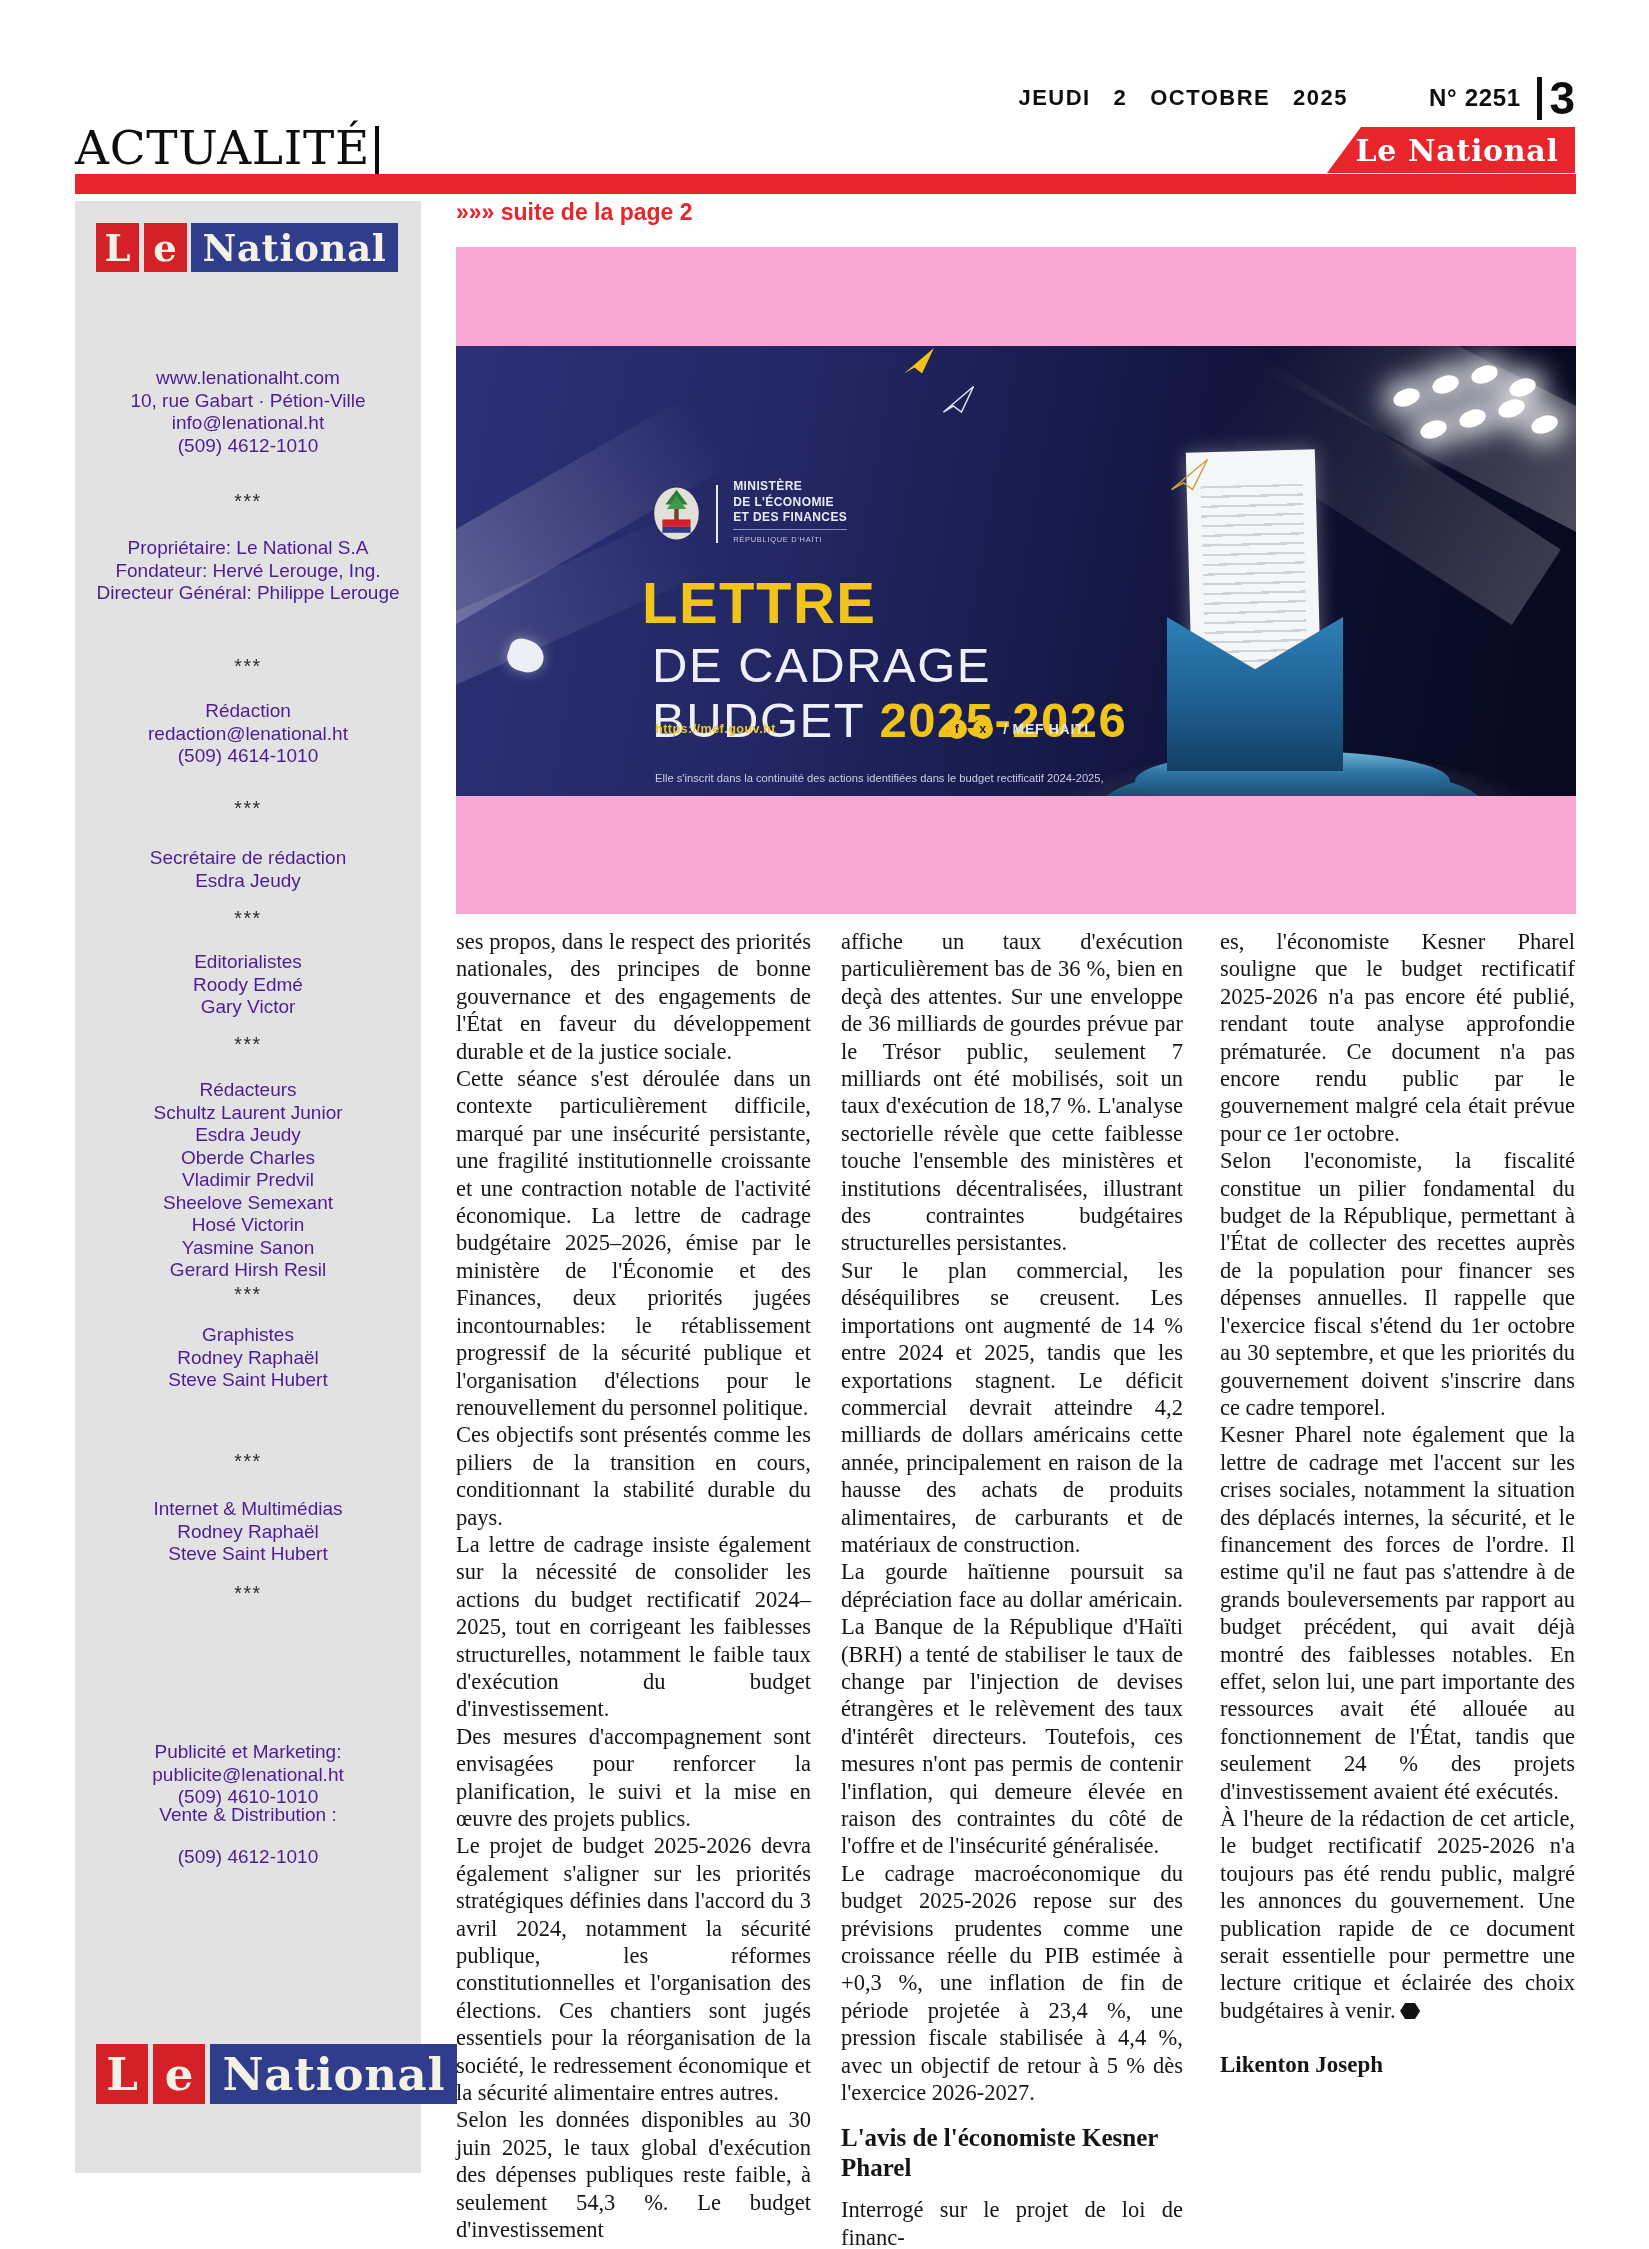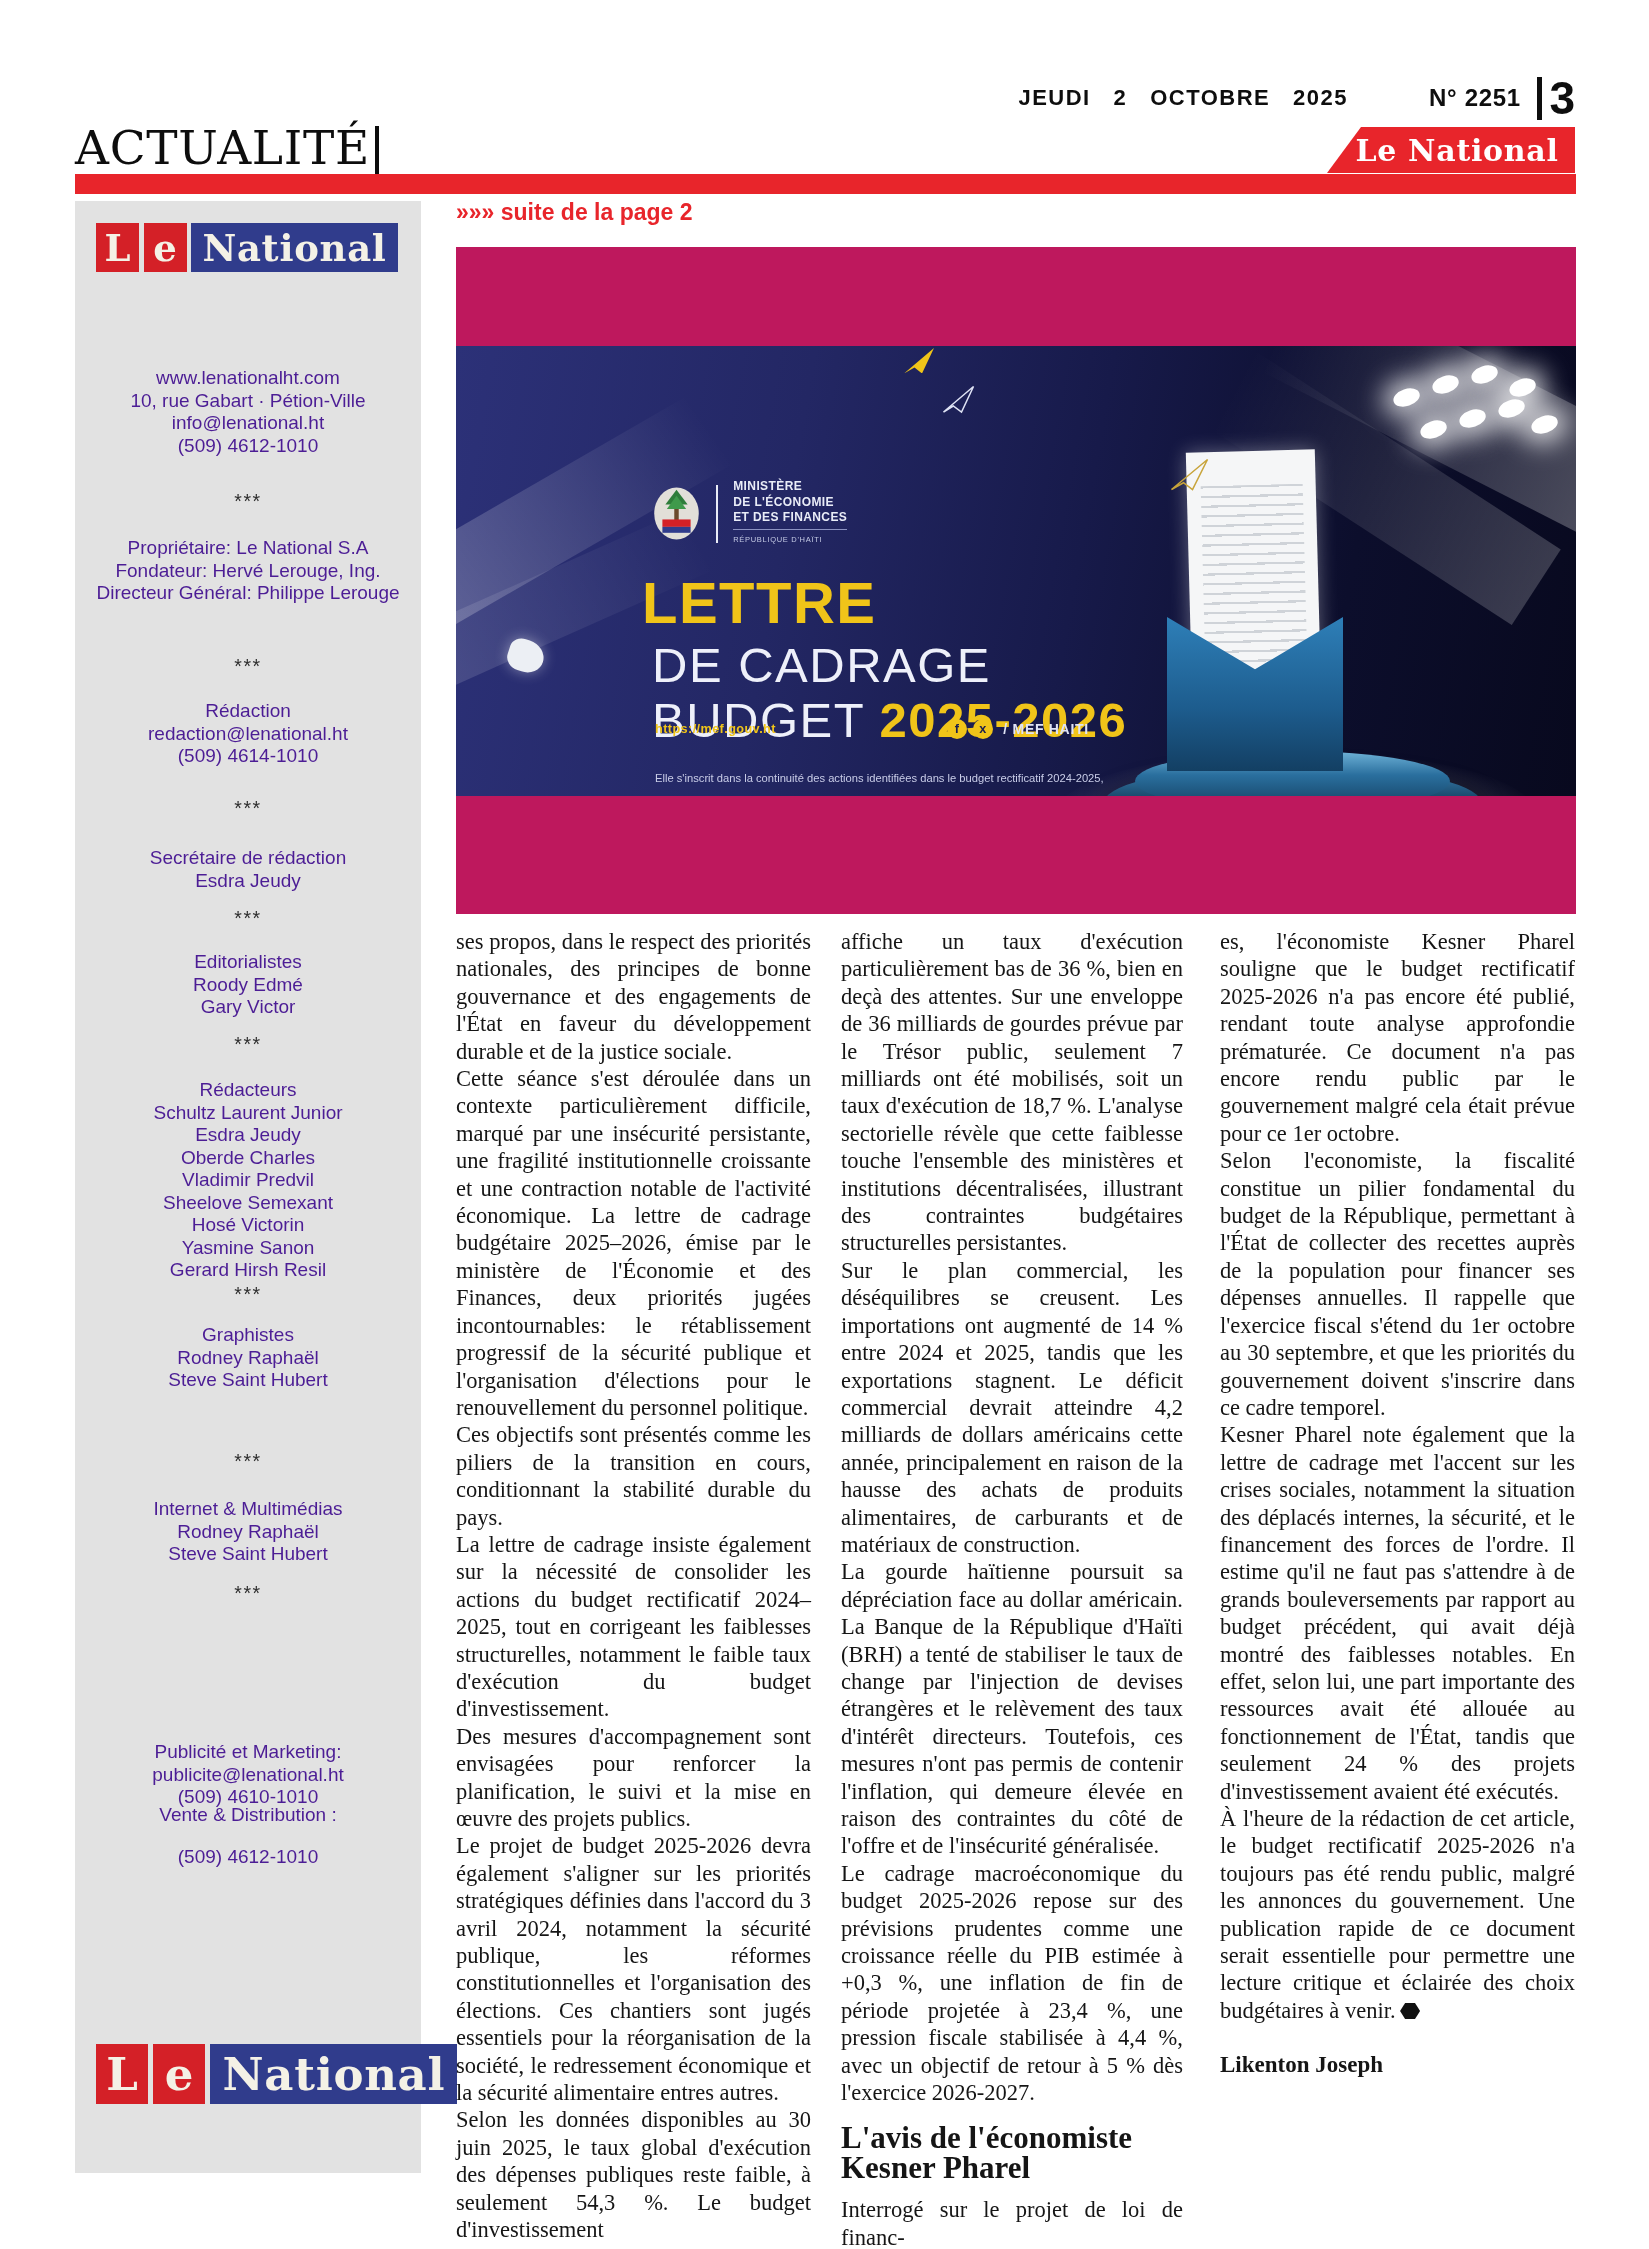--- a/index.html
+++ b/index.html
@@ -38,21 +38,21 @@
   .logo-bottom{left:21px;top:1843px;height:60px;}
   .logo-bottom .bx{font-size:45px;}
   .logo-bottom .l{width:52px;margin-right:5.2px;}
   .logo-bottom .e{width:52px;margin-right:5.2px;}
   .logo-bottom .nat{width:247px;letter-spacing:0.7px;}
 
   
   .suite-link{position:absolute;left:456px;top:199px;font-size:23px;font-weight:600;color:#e8252b;cursor:pointer;}
 
   
-  .banner{position:absolute;left:456px;top:247px;width:1120px;height:667px;background:#be185d;}
+  .banner{position:absolute;left:456px;top:247px;width:1120px;height:667px;background:#f9a8d4;}
   .banner-panel{position:absolute;left:0;top:99px;width:100%;height:450px;overflow:hidden;
     background:linear-gradient(100deg,#2c3178 0%,#232764 30%,#171a4a 55%,#0c0e2c 78%,#08091e 100%);}
   .beam{position:absolute;opacity:.8;}
   .spot{position:absolute;width:27px;height:16.5px;background:#ffffff;border-radius:50%;
         box-shadow:0 0 25.5px 10.5px rgba(255,255,255,.75);}
   .floor-glow{position:absolute;left:600px;top:405px;width:480px;height:127px;border-radius:50%;
         background:radial-gradient(ellipse at center,rgba(255,255,255,.55) 0%,rgba(255,255,255,.15) 45%,rgba(255,255,255,0) 72%);}
   .pedestal-2{position:absolute;left:649px;top:420px;width:375px;height:71px;border-radius:50%;
         background:linear-gradient(180deg,#3f85b5 0%,#17486b 45%,#0c2c44 100%);box-shadow:0 7.5px 22.5px rgba(0,0,0,.6);}
   .pedestal-1{position:absolute;left:679px;top:405px;width:315px;height:60px;border-radius:50%;
@@ -85,21 +85,21 @@
   .paper-blob{position:absolute;left:52px;top:294px;width:36px;height:31.5px;background:#eceff4;border-radius:40% 60% 55% 45%;
         transform:rotate(18deg);box-shadow:0 0 13.5px rgba(255,255,255,.4);}
 
   
   .col{position:absolute;top:928px;font-family:"Liberation Serif",serif;font-size:22.5px;line-height:27.4px;
        text-align:justify;color:#151515;}
   .col p{margin:0;}
   .col-1{left:456px;width:355px;}
   .col-2{left:841px;width:342px;}
   .col-3{left:1220px;width:355px;}
-  .subhead{font-weight:700;font-size:31px;line-height:30px;margin:16.5px 0 13.5px 0 !important;text-align:left;}
+  .subhead{font-weight:700;font-size:25px;line-height:30px;margin:16.5px 0 13.5px 0 !important;text-align:left;}
   .byline{font-weight:700;font-size:23px;margin-top:27px !important;text-align:left;}
   .endmark{display:inline-block;width:20px;height:16.5px;background:#101010;margin-left:4.5px;vertical-align:-1.5px;
        clip-path:polygon(26% 0,74% 0,100% 50%,74% 100%,26% 100%,0 50%);}
 </style>
 </head>
 <body>
 
 <div id="page">
 
   <div class="section-title">ACTUALITÉ</div>

